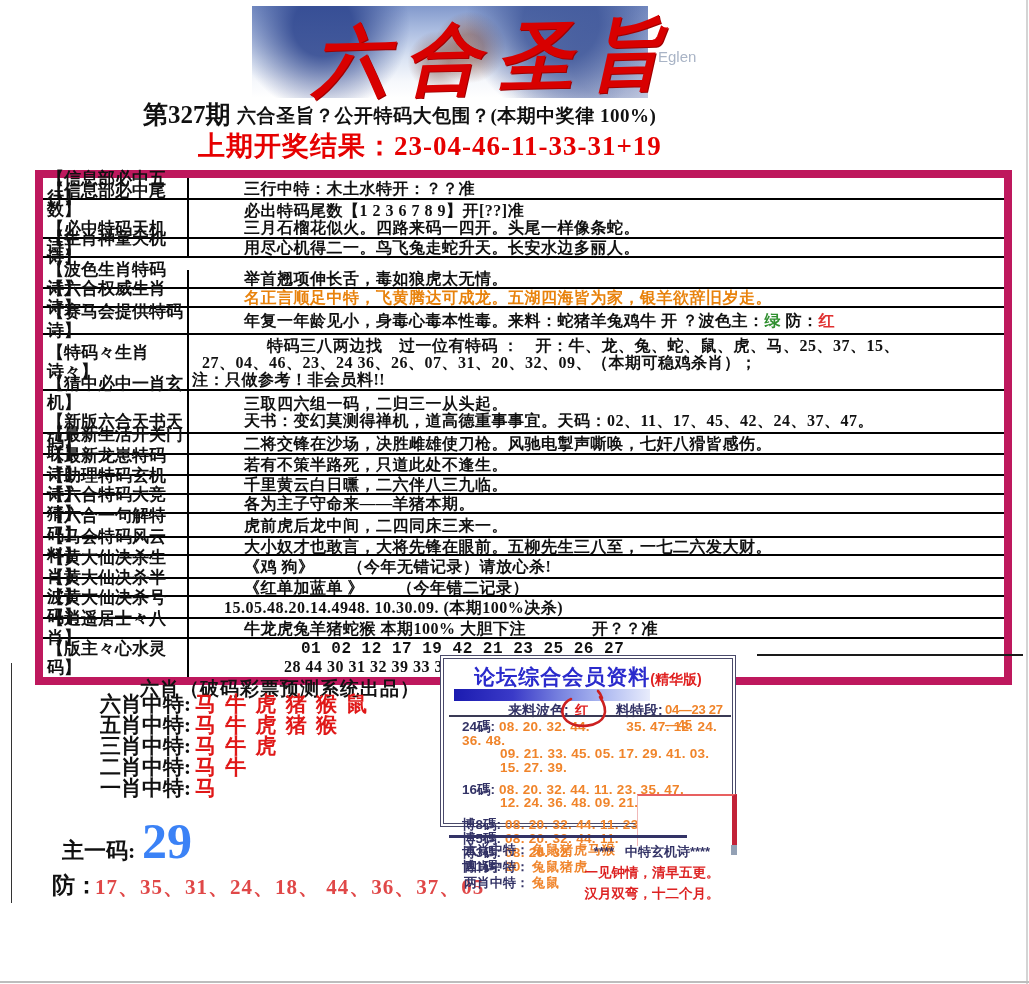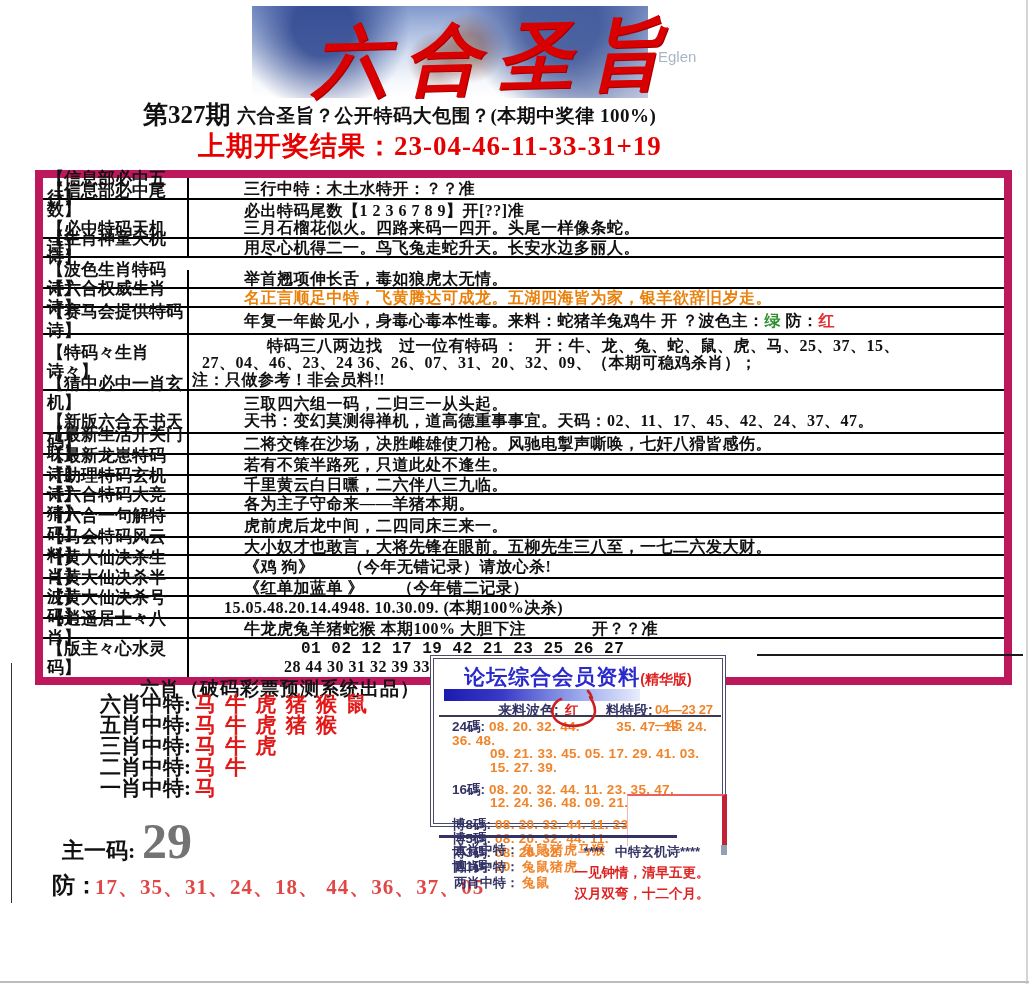--- a/index.html
+++ b/index.html
@@ -32,26 +32,26 @@
   .cnt{flex:1;display:flex;flex-direction:column;justify-content:center;}
   .cline{padding-left:55px;font-size:16px;font-weight:bold;line-height:17px;letter-spacing:.5px;}
   .c-orange{color:#e8820c;} .c-green{color:#2f8f2f;} .c-red{color:#e03030;}
   
   .vline{position:absolute;left:11px;top:663px;width:1px;height:240px;background:#333;}
   .bl-title{position:absolute;left:140px;top:676px;font-size:19px;font-weight:bold;letter-spacing:1px;}
   .bl-rows{position:absolute;left:100px;top:694px;}
   .bl-row{height:21px;font-size:21px;line-height:20px;font-weight:bold;}
   .bl-row .v{color:#e01818;letter-spacing:2px;margin-left:4px;}
   .main-label{position:absolute;left:62px;top:836px;font-size:22px;font-weight:bold;}
-  .main-code{position:absolute;left:142px;top:812px;font-size:50px;font-weight:bold;color:#737373;
+  .main-code{position:absolute;left:142px;top:812px;font-size:50px;font-weight:bold;color:#3b82f6;
              font-family:"Liberation Serif",serif;}
   .guard-label{position:absolute;left:52px;top:870px;font-size:23px;font-weight:bold;}
   .guard-nums{position:absolute;left:95px;top:873px;font-size:21px;font-weight:bold;color:#e04848;letter-spacing:1px;}
   
-  .panel{position:absolute;left:430px;top:655px;width:296px;height:172px;
+  .panel{position:absolute;left:440px;top:655px;width:296px;height:172px;
          border:4px double #4a4a6a;box-sizing:border-box;background:#fff;
          font-family:"Liberation Sans","DejaVu Sans",sans-serif;}
   .panel-title{position:absolute;left:0;top:4px;width:100%;text-align:center;white-space:nowrap;}
   .panel-title .t1{font-size:21px;font-weight:bold;color:#2a2acc;letter-spacing:1px;}
   .panel-title .t2{font-size:14px;font-weight:bold;color:#e02020;}
   .bluebar{position:absolute;left:10px;top:30px;width:196px;height:12px;
         background:linear-gradient(90deg,#1b1bb0 0%,#3a3ac8 30%,#7a85e0 55%,#aab6f0 75%,#e8ecfc 100%);}
   .wave-label{position:absolute;left:64px;top:43px;font-size:14px;font-weight:bold;color:#333366;}
   .wave-value{position:absolute;left:131px;top:43px;font-size:14px;font-weight:bold;color:#e02020;text-decoration:underline;}
   .seg-label{position:absolute;left:172px;top:43px;font-size:14px;font-weight:bold;color:#333366;}

